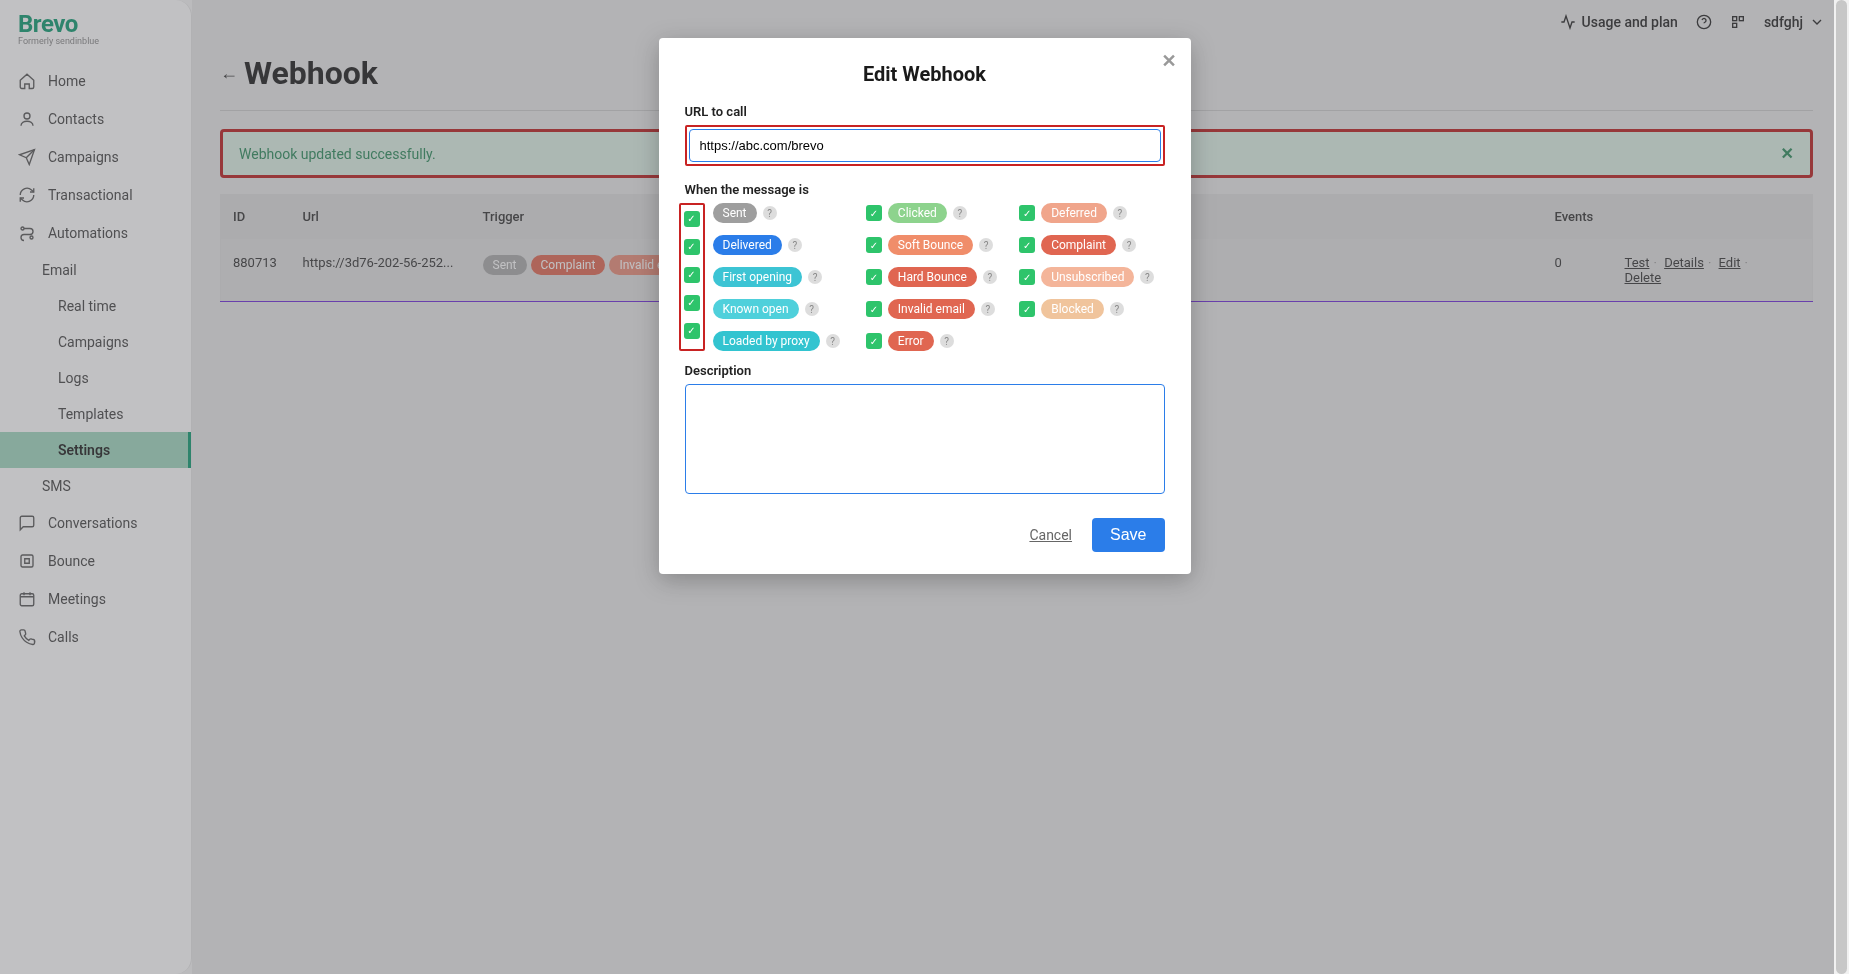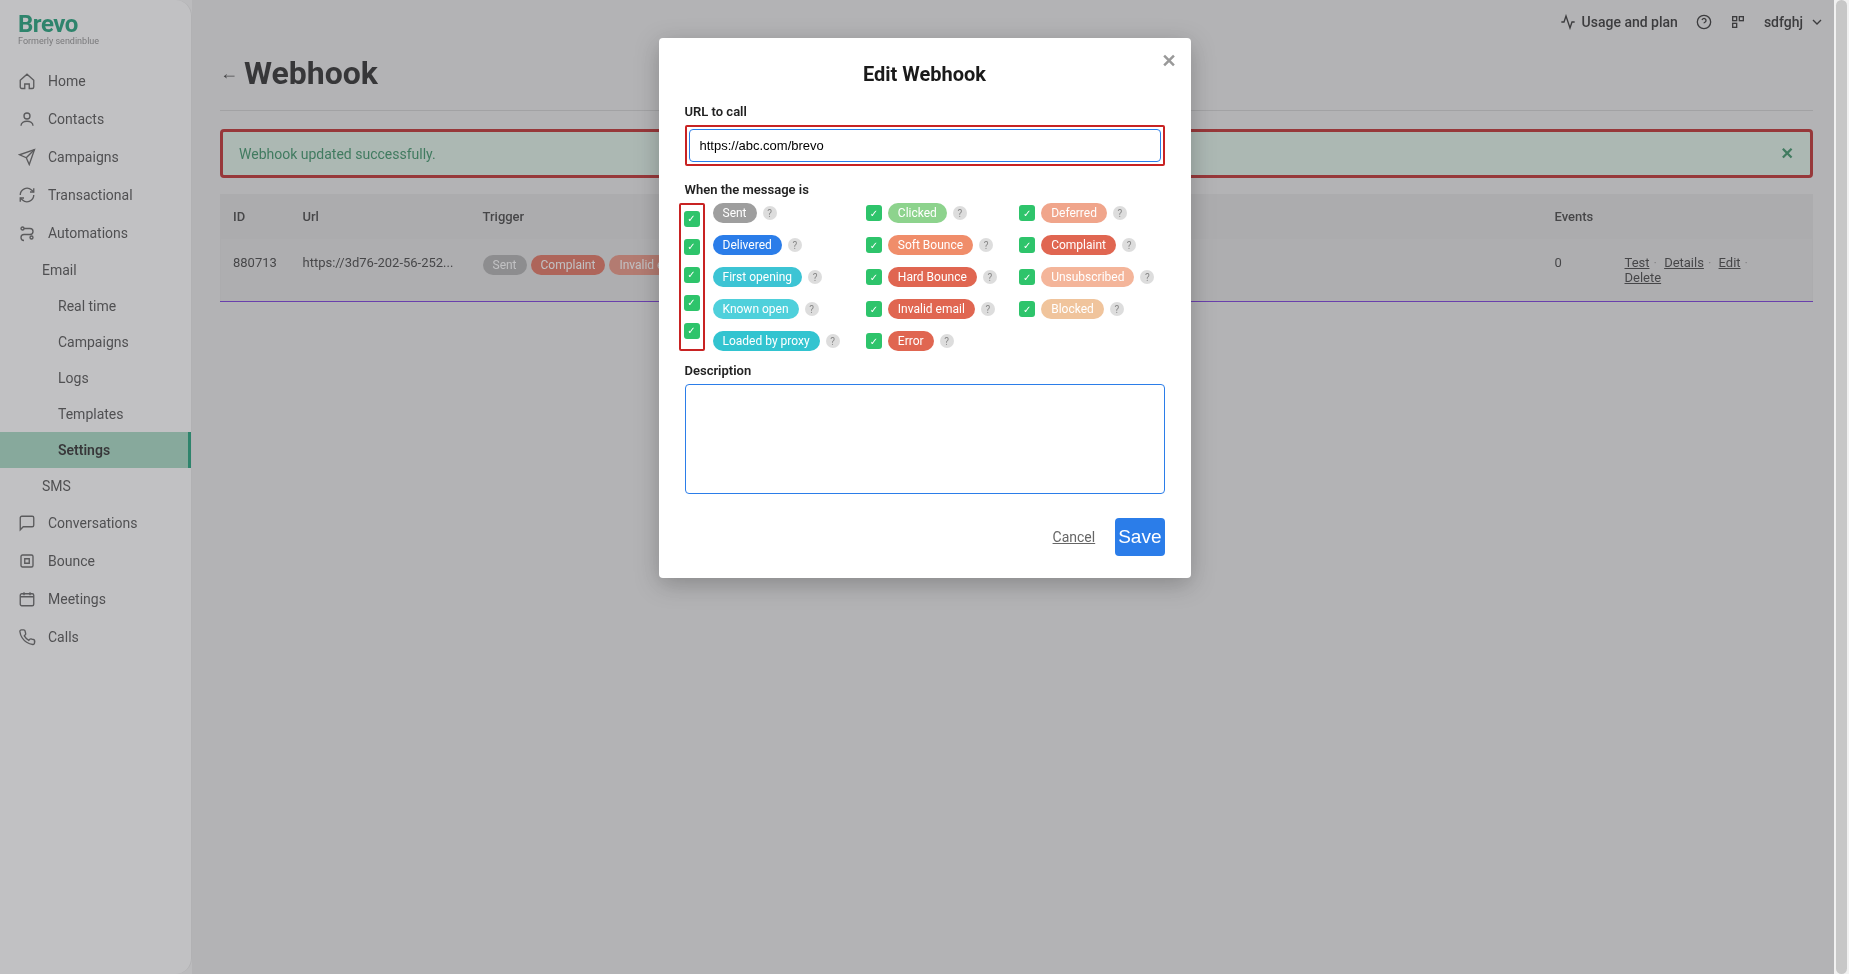--- a/index.html
+++ b/index.html
@@ -71,21 +71,21 @@
 .p-ie{background:#e06651;}
 .p-err{background:#e06651;}
 .p-def{background:#f0a58b;}
 .p-cmp{background:#e06651;}
 .p-uns{background:#f4b59a;}
 .p-blk{background:#f0c49c;}
 .help-q{width:14px;height:14px;border-radius:50%;background:#ddd;color:#888;font-size:10px;display:flex;align-items:center;justify-content:center;flex-shrink:0;}
 textarea.desc{width:100%;height:110px;border:1px solid #2b7de9;border-radius:4px;resize:none;outline:none;padding:8px;font-family:inherit;}
 .modal-footer{display:flex;justify-content:flex-end;align-items:center;gap:20px;margin-top:21px;}
 .cancel-link{color:#666;text-decoration:underline;cursor:pointer;font-size:14px;}
-.save-btn{background:#2b7de9;color:#fff;border:none;padding:8px 3px;border-radius:4px;font-size:19px;cursor:pointer;}
+.save-btn{background:#2b7de9;color:#fff;border:none;padding:8px 18px;border-radius:4px;font-size:16px;cursor:pointer;}
 .scrollbar-fake{position:fixed;top:0;right:0;width:15px;height:100%;background:linear-gradient(#f1f1f1,#f1f1f1);}
 .scrollbar-thumb{position:absolute;top:0;right:2px;width:11px;height:100%;background:#c7c7c7;border-radius:6px;}
 </style>
 </head>
 <body>
 
 <div class="app">
 
   <aside class="sidebar">
     <div class="logo">

